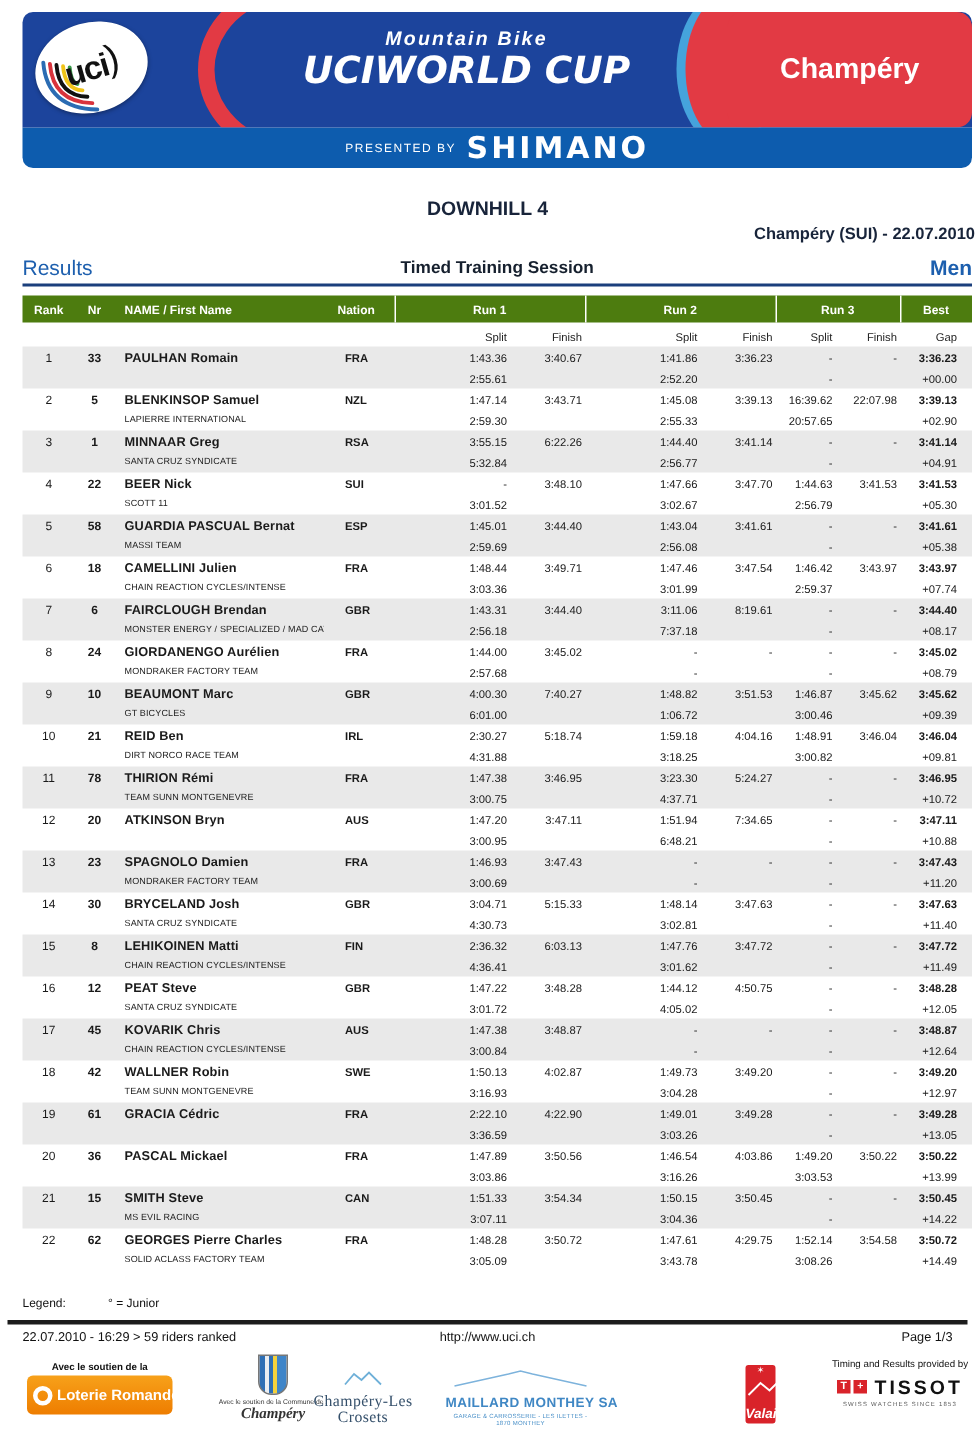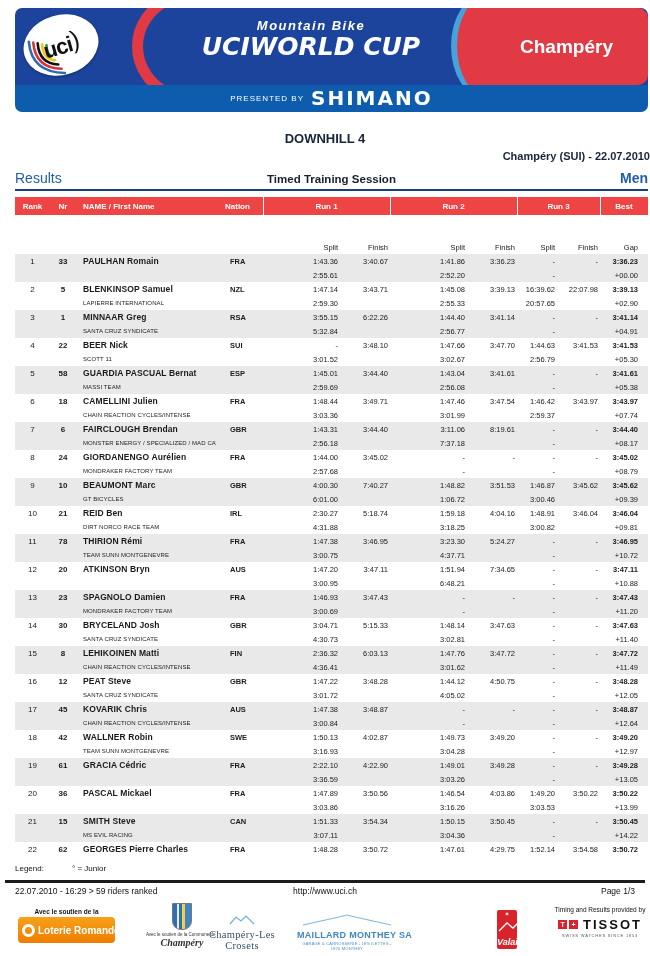--- a/index.html
+++ b/index.html
@@ -27,26 +27,26 @@
   
   .event-title{position:absolute;left:0;top:131px;width:650px;text-align:center;font-weight:bold;font-size:13px;color:#18243a;}
   .venue-date{position:absolute;left:0;top:150px;width:650px;text-align:right;font-weight:bold;font-size:11px;color:#18243a;}
   .results-row{position:absolute;left:15px;top:169px;width:633px;height:17px;}
   .res-left{position:absolute;left:0;bottom:0;font-weight:normal;font-size:14px;color:#1d5fae;}
   .res-center{position:absolute;left:0;bottom:1px;width:100%;text-align:center;font-weight:bold;font-size:11.5px;color:#16202e;}
   .res-right{position:absolute;right:0;bottom:0;font-weight:bold;font-size:14px;color:#1d5fae;}
   .blue-rule{position:absolute;left:15px;top:189px;width:633px;height:2px;background:#1b3f7c;}
   
   .tbl{position:absolute;left:15px;top:197px;width:633px;}
-  .thead{position:relative;height:18px;background:#ef4444;color:#fff;font-weight:bold;font-size:8px;}
+  .thead{position:relative;height:18px;background:#4d7c0f;color:#fff;font-weight:bold;font-size:8px;}
   .th{position:absolute;top:0;height:18px;display:flex;align-items:center;}
   .th.ctr{justify-content:center;}
   .sep{position:absolute;top:0;width:1px;height:18px;background:#fff;}
   .row-grid{display:grid;grid-template-columns:35px 26px 140px 34px 92px 50px 77px 50px 40px 43px 46px;}
-  .subhead{height:16px;align-items:end;font-size:7px;color:#222;padding-bottom:2px;box-sizing:border-box;margin-top:23px;}
+  .subhead{height:16px;align-items:end;font-size:7px;color:#222;padding-bottom:2px;box-sizing:border-box;}
   .subhead .t{font-weight:normal;}
   .rider{height:28px;box-sizing:border-box;}
   .rider.alt{background:#e9e9e9;}
   .line{height:14px;align-items:center;}
   .c{overflow:hidden;white-space:nowrap;}
   .rank{text-align:center;font-size:8px;}
   .nr{text-align:center;font-weight:bold;font-size:8px;}
   .name{font-weight:bold;font-size:8.5px;padding-left:7px;letter-spacing:0.1px;}
   .nation{font-weight:bold;font-size:7.5px;padding-left:14px;}
   .t{text-align:right;padding-right:4px;font-size:7.5px;}
@@ -776,20 +776,33 @@
       <span class="c name">GEORGES Pierre Charles</span>
       <span class="c nation">FRA</span>
       <span class="c t">1:48.28</span>
       <span class="c t">3:50.72</span>
       <span class="c t">1:47.61</span>
       <span class="c t">4:29.75</span>
       <span class="c t">1:52.14</span>
       <span class="c t">3:54.58</span>
       <span class="c best">3:50.72</span>
     </div>
+    <div class="row-grid line">
+      <span class="c"></span>
+          <span class="c"></span>
+      <span class="c team">SOLID ACLASS FACTORY TEAM</span>
+      <span class="c"></span>
+      <span class="c t">3:05.09</span>
+      <span class="c"></span>
+      <span class="c t">3:43.78</span>
+      <span class="c"></span>
+      <span class="c t">3:08.26</span>
+      <span class="c"></span>
+      <span class="c gap">+14.49</span>
+    </div>
   </div>
 </div>
 </div>
 
 <div class="legend">
   <span>Legend:</span>
   <span class="jr">° = Junior</span>
 </div>
 <div class="foot-rule"></div>
 <div class="foot l">22.07.2010 - 16:29 &gt; 59 riders ranked</div>

